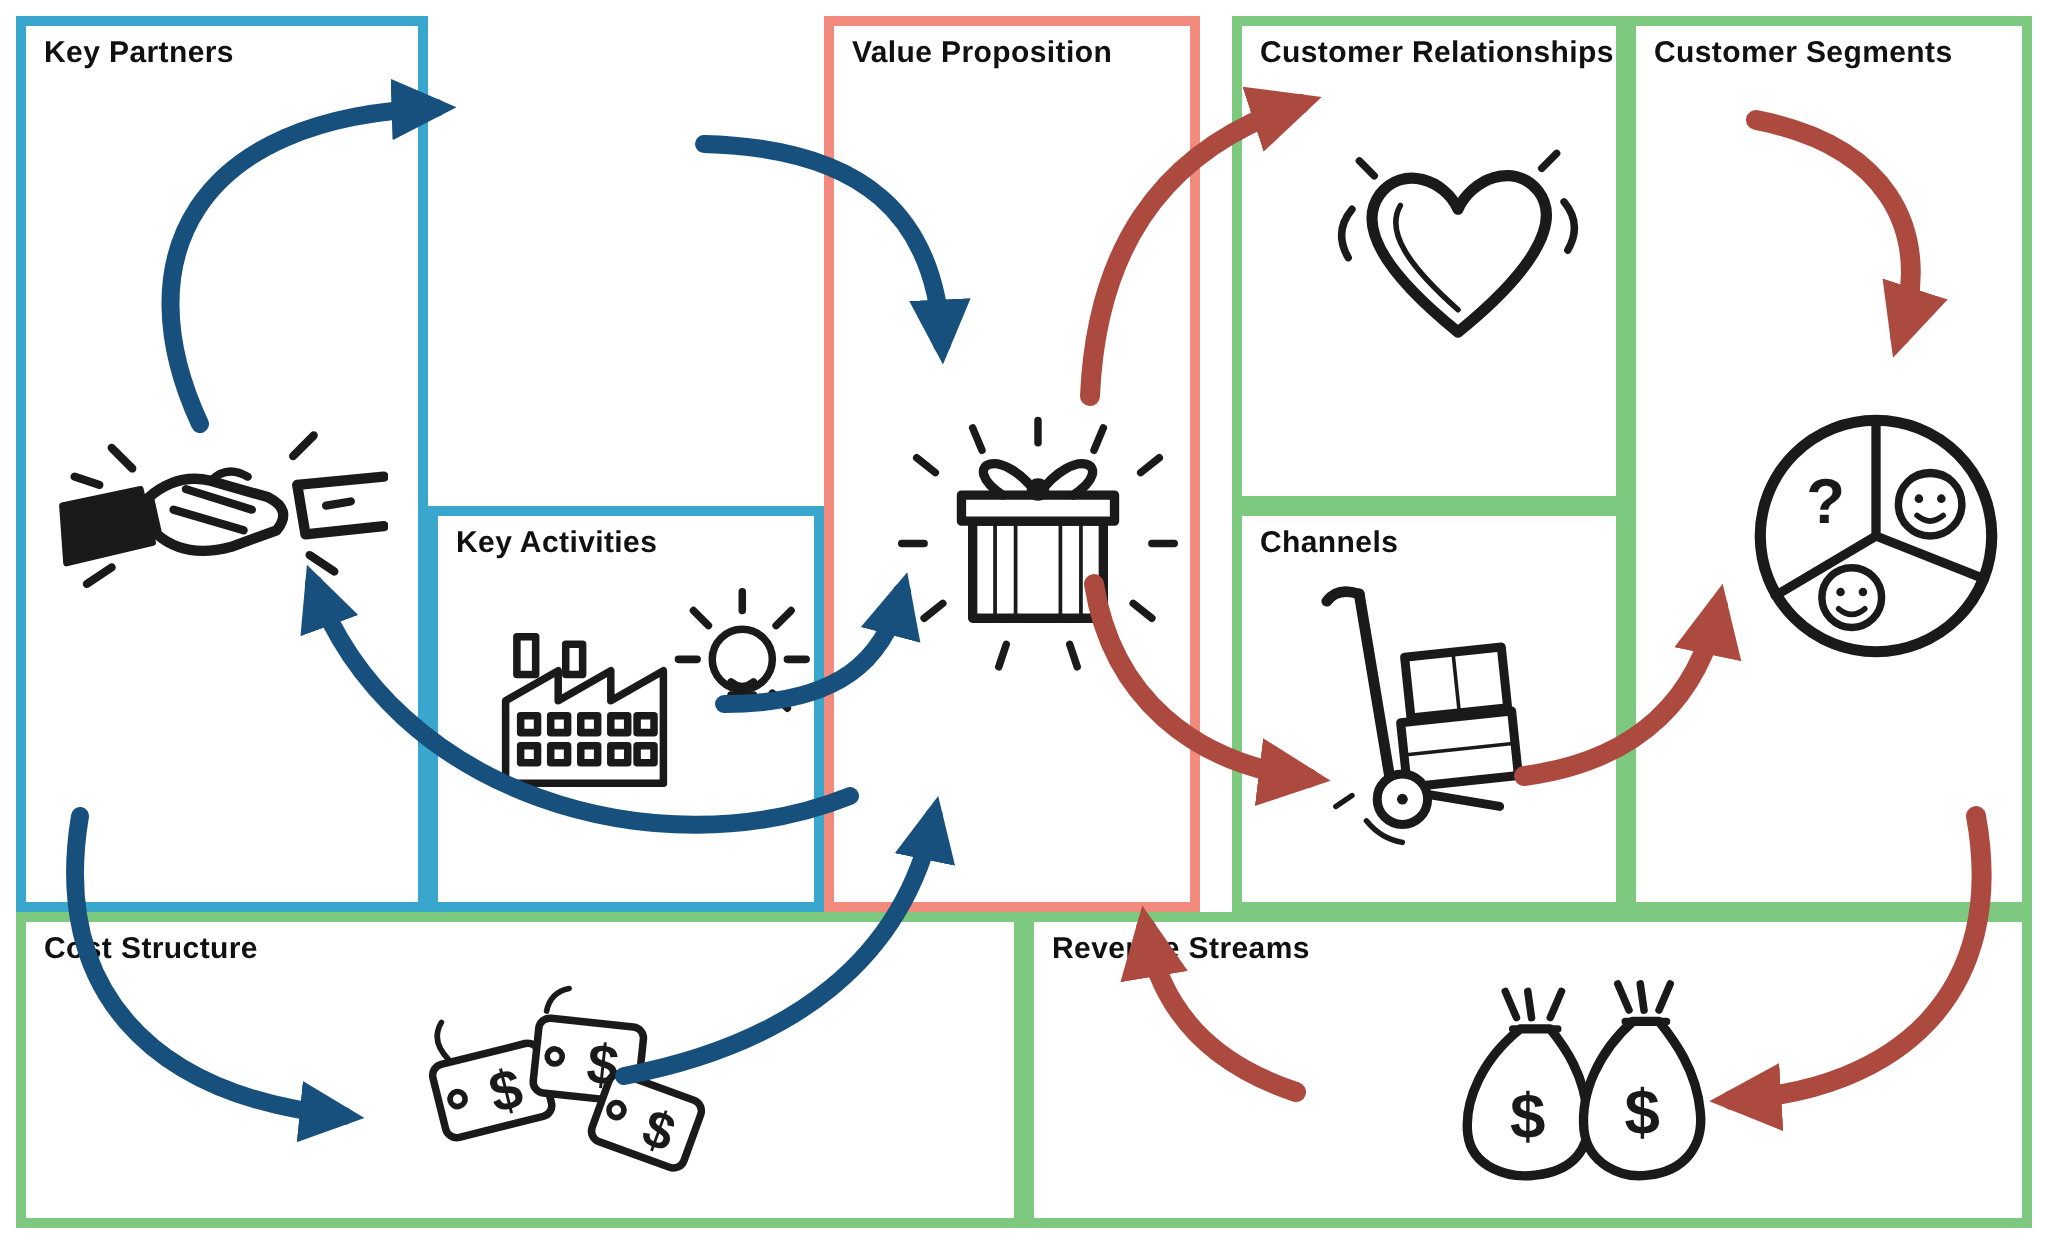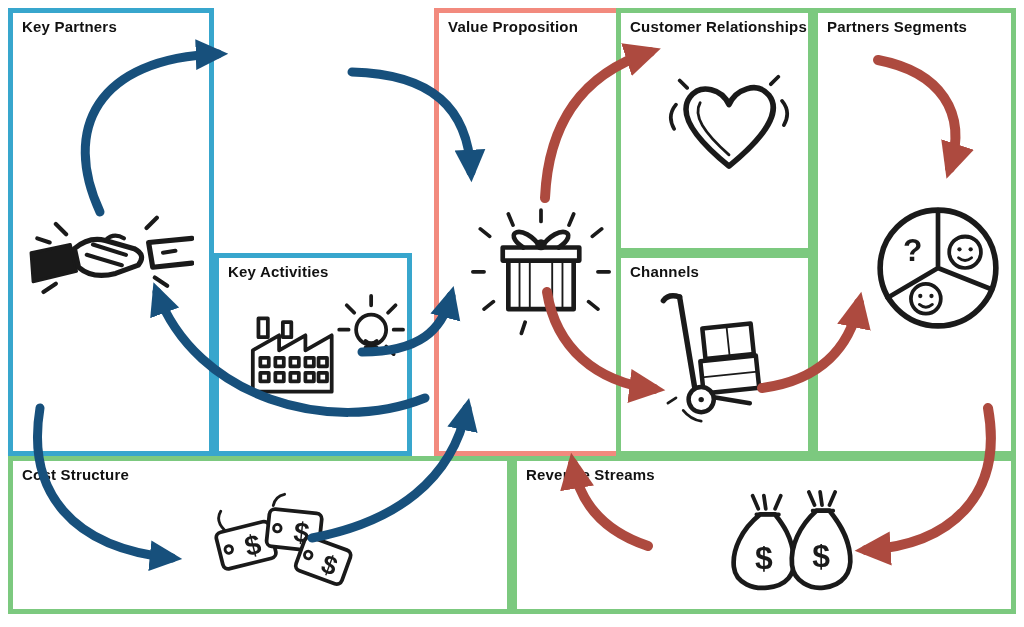--- a/index.html
+++ b/index.html
@@ -15,21 +15,21 @@
   .b-green{border-color:#7cc97f;}
   .lbl{
     position:absolute;top:5px;left:9px;font-weight:bold;font-size:15px;color:#111;
     letter-spacing:.2px;white-space:nowrap;text-align:center;
   }
   .icon{position:absolute;}
   
   .b-kp{left:8px;top:8px;width:206px;height:448px;}
   .b-ka{left:214px;top:8px;width:198px;height:245px;}
   .b-kr{left:214px;top:253px;width:198px;height:203px;}
-  .b-vp{left:434px;top:8px;width:188px;height:448px;}
+  .b-vp{left:412px;top:8px;width:188px;height:448px;}
   .b-cr{left:616px;top:8px;width:197px;height:245px;}
   .b-ch{left:616px;top:253px;width:197px;height:203px;}
   .b-cs{left:813px;top:8px;width:203px;height:448px;}
   .b-cost{left:8px;top:456px;width:504px;height:158px;}
   .b-rev{left:512px;top:456px;width:504px;height:158px;}
   
   .i-kp{left:16px;top:180px;width:165px;height:134px;}
   .i-ka{left:50px;top:48px;width:110px;height:120px;}
   .i-kr{left:28px;top:36px;width:160px;height:108px;}
   .i-vp{left:32px;top:186px;width:140px;height:140px;}
@@ -123,21 +123,21 @@
         </g>
         <path d="M52,118 L112,128" stroke-width="5"></path>
         <circle cx="58" cy="124" r="14" stroke-width="5" fill="#fff"></circle>
         <circle cx="58" cy="124" r="3" fill="#1a1a1a" stroke="none"></circle>
         <path d="M38,136 q8,10 20,12 M30,122 l-9,6" stroke-width="3"></path>
       </g>
     </svg>
   </div>
 
   <div class="box b-green b-cs">
-    <span class="lbl">Partners Segments</span>
+    <span class="lbl">Customer Segments</span>
     <svg class="icon i-cs" viewBox="0 0 150 150">
       <g stroke="#1a1a1a" fill="none" stroke-linecap="round" stroke-linejoin="round">
         <circle cx="75" cy="75" r="62" stroke-width="6"></circle>
         <path d="M75,75 L75,13 M75,75 L21,107 M75,75 L133,98" stroke-width="5"></path>
         <text x="48" y="68" font-size="34" font-weight="bold" fill="#1a1a1a" stroke="none" text-anchor="middle" font-family="Liberation Sans, sans-serif">?</text>
         <circle cx="104" cy="58" r="17" stroke-width="4"></circle>
         <circle cx="98" cy="55" r="2.3" fill="#1a1a1a" stroke="none"></circle>
         <circle cx="110" cy="55" r="2.3" fill="#1a1a1a" stroke="none"></circle>
         <path d="M97,64 q7,6 14,0" stroke-width="3"></path>
         <path d="M92,46 q12,-8 24,0" stroke-width="3"></path>

